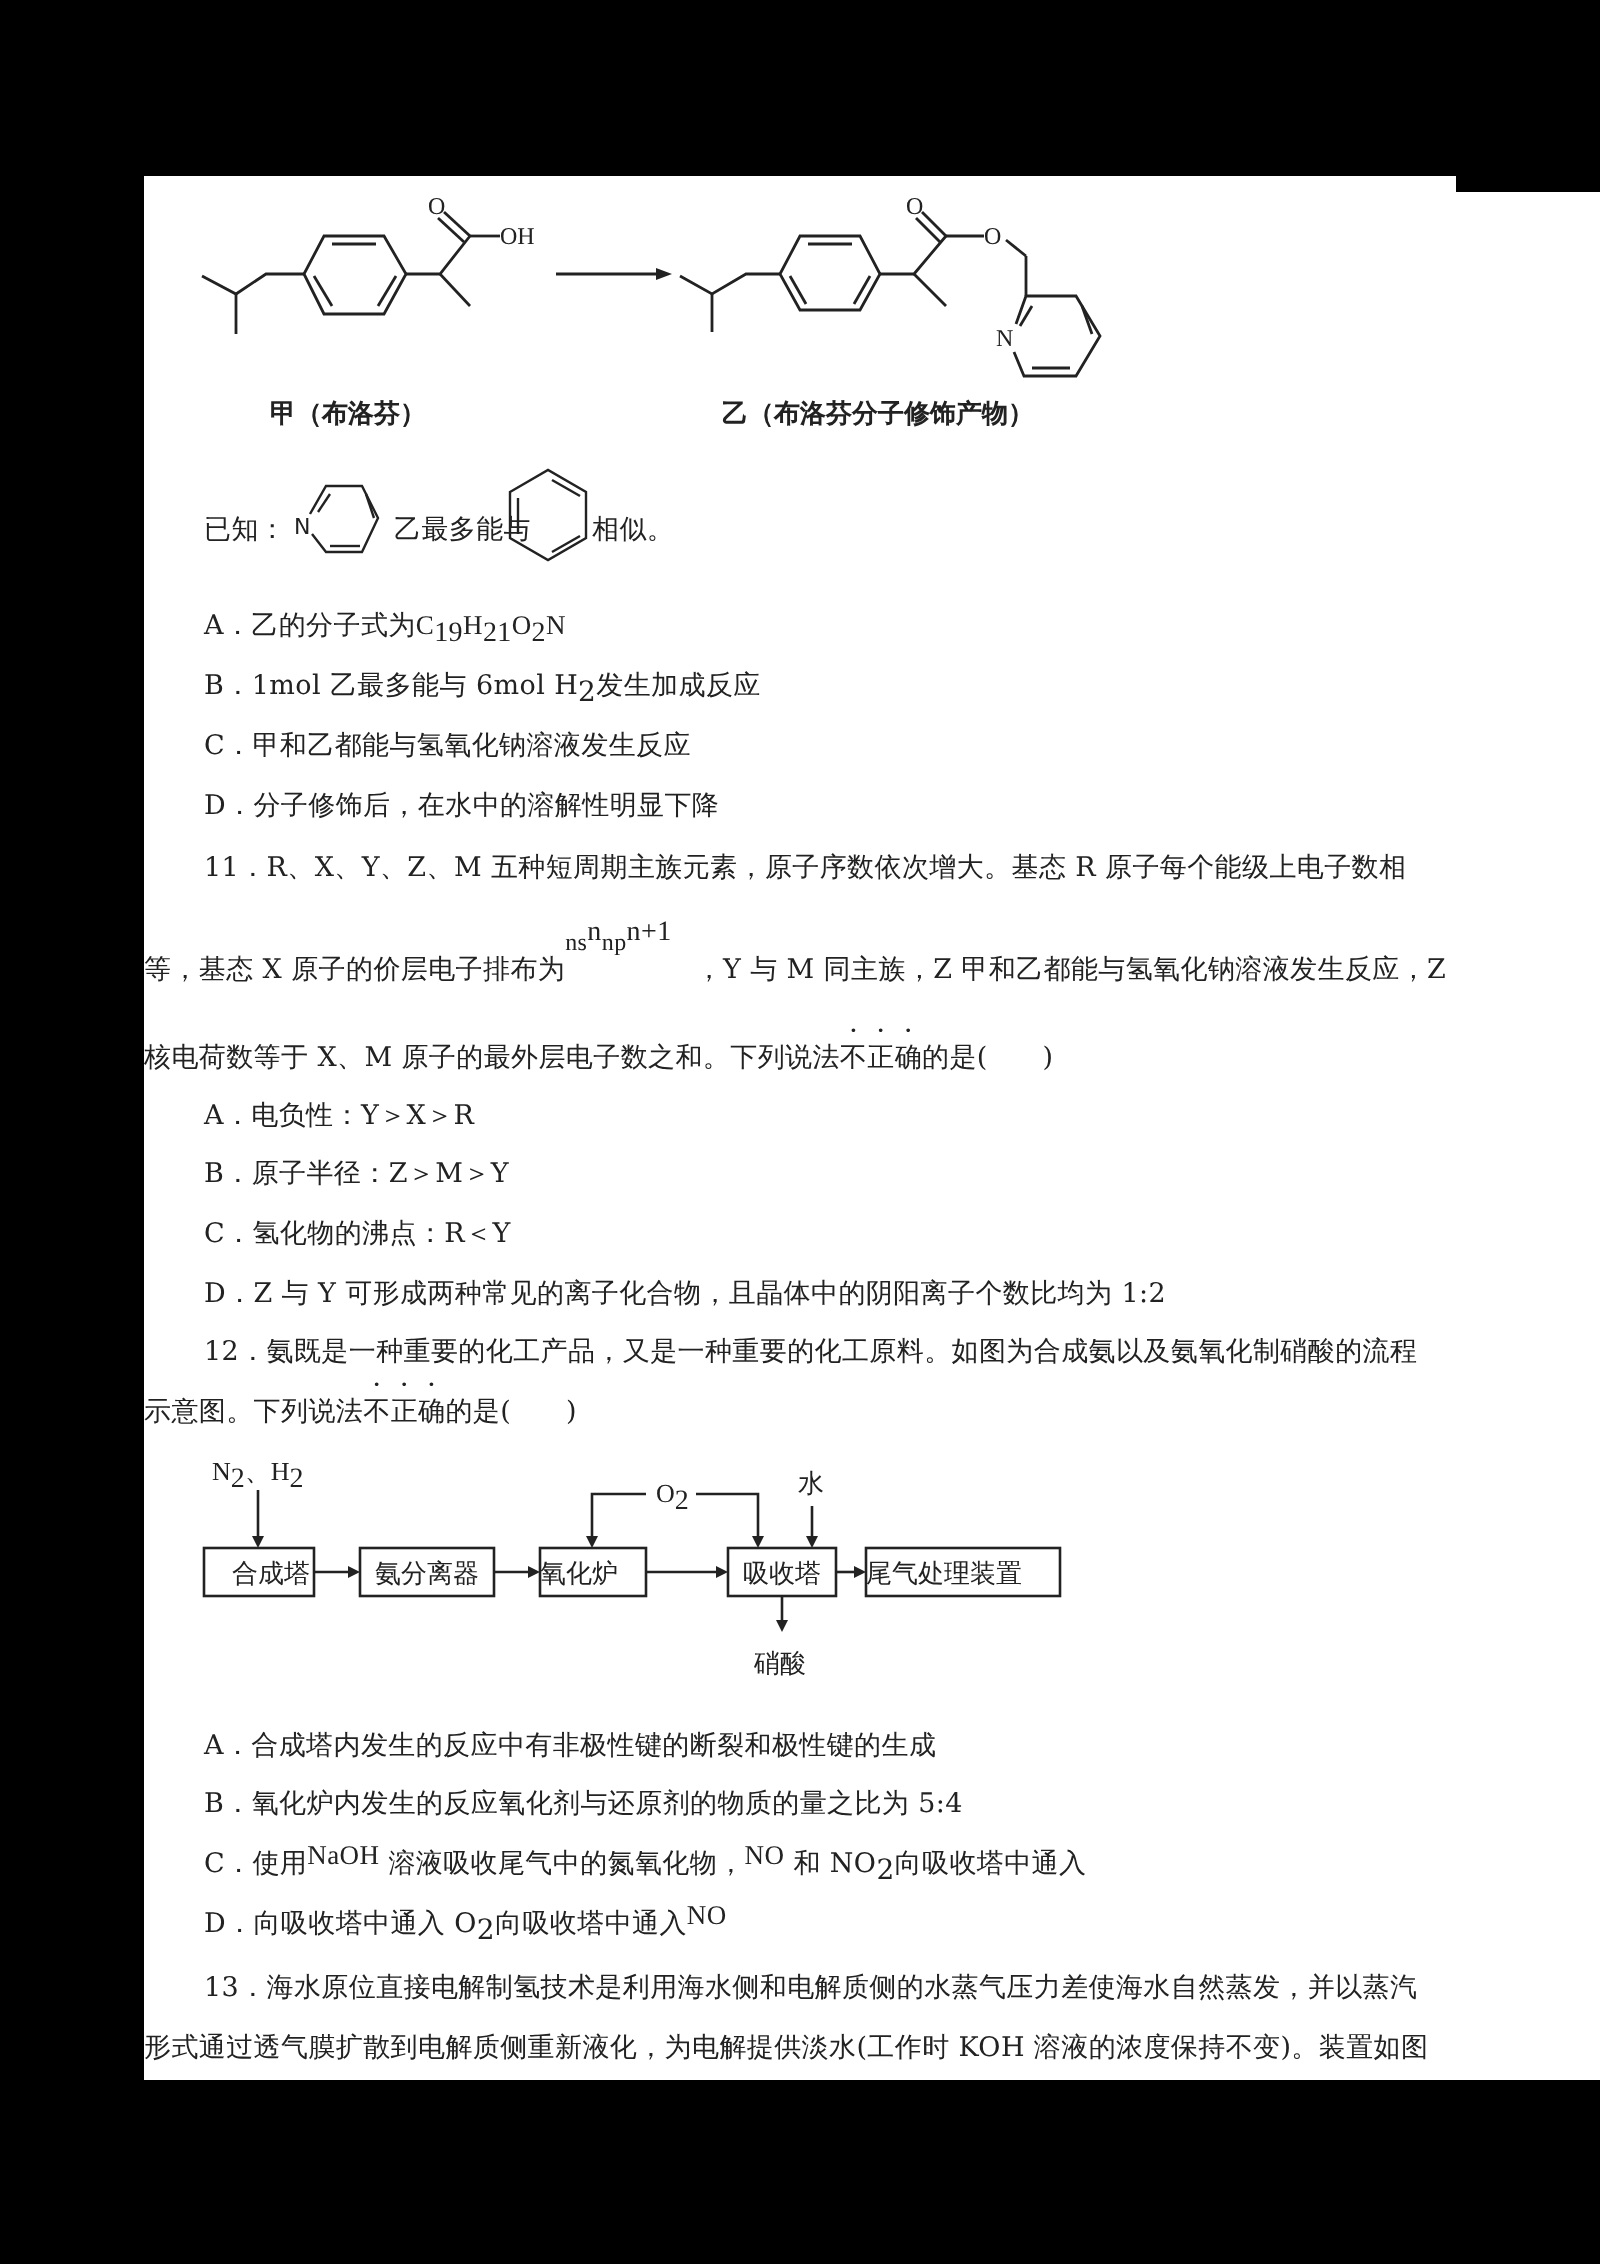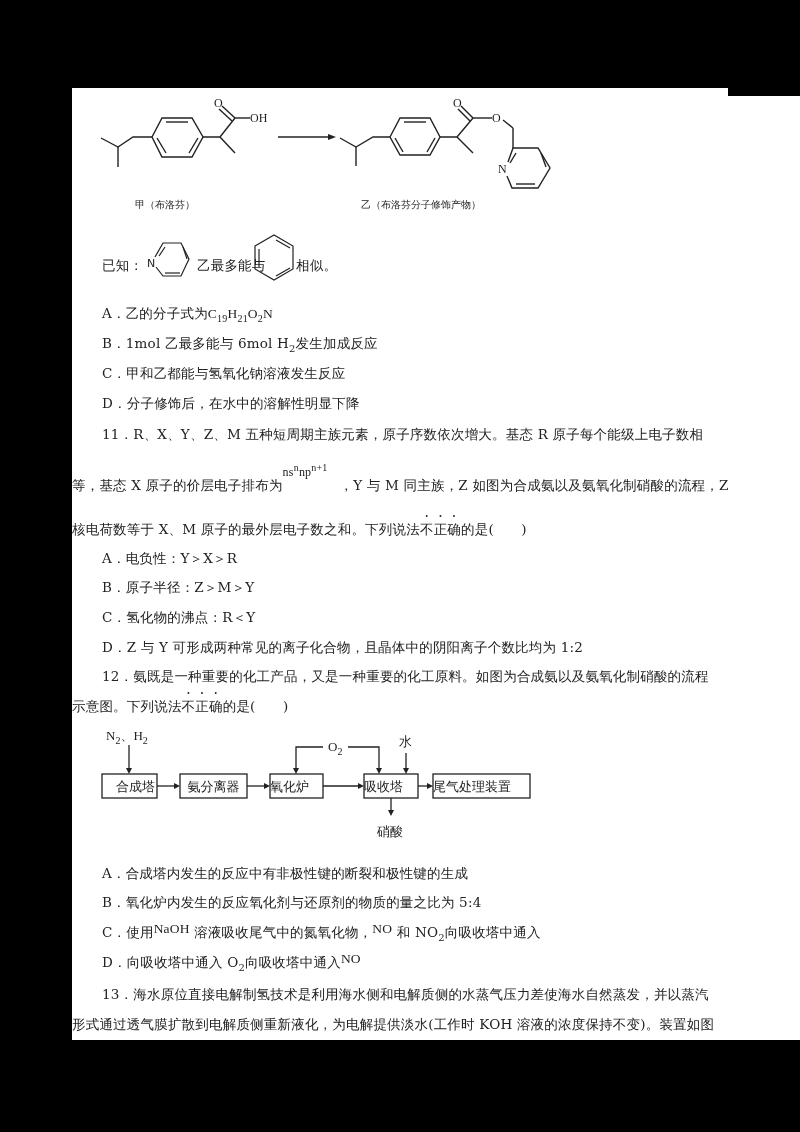--- a/index.html
+++ b/index.html
@@ -2,25 +2,25 @@
 <html><head>
 <meta charset="utf-8">
 <style>
   html, body { margin:0; padding:0; }
   body { width:800px; height:1132px; background:#000; position:relative; overflow:hidden;
          font-family:"DejaVu Serif","Liberation Serif",serif; color:#222; }
   .page { position:absolute; left:72px; top:88px; width:728px; height:952px; background:#fff; }
   .notch { position:absolute; left:728px; top:88px; width:72px; height:8px; background:#000; }
   .line { position:absolute; font-size:13.5px; white-space:nowrap; line-height:18px; letter-spacing:0.2px; }
   .latin { font-family:"Liberation Serif","DejaVu Serif",serif; }
-  sub, sup { font-size:10px; line-height:0; }
+  sub, sup { font-size:14px; line-height:0; }
   .dot { position:relative; display:inline-block; }
   .dot::before { content:"·"; position:absolute; top:-13px; left:50%; transform:translateX(-50%); font-size:14px; color:#222; }
   svg { position:absolute; overflow:visible; }
-  .caption { position:absolute; font-size:10px; font-weight:normal; white-space:nowrap; }
+  .caption { position:absolute; font-size:13px; font-weight:bold; white-space:nowrap; }
   .boxlabel { position:absolute; font-size:13px; white-space:nowrap; text-align:center; }
   .flowtext { position:absolute; font-size:13px; white-space:nowrap; }
 </style>
 </head>
 <body>
 
 <div class="page"></div>
 <div class="notch"></div>
 
 <svg width="800" height="220" style="left:0;top:0">
@@ -105,21 +105,21 @@
 </div>
 <div class="line" style="left:102px;top:364px">
   <span>C．</span><span>甲和乙都能与氢氧化钠溶液发生反应</span>
 </div>
 <div class="line" style="left:102px;top:394px">
   <span>D．</span><span>分子修饰后，在水中的溶解性明显下降</span>
 </div>
 
 <div class="line" style="left:102px;top:425px">11．R、X、Y、Z、M 五种短周期主族元素，原子序数依次增大。基态 R 原子每个能级上电子数相</div>
 <div class="line" style="left:72px;top:476px">
-  <span>等，基态 X 原子的价层电子排布为</span><span class="latin" style="position:relative;top:-14px;font-size:12px"><span>ns</span><sup>n</sup><span>np</span><sup>n+1</sup></span><span style="margin-left:12px">，Y 与 M 同主族，Z 如图为合成氨以及氨氧化制硝酸的流程，Z</span>
+  <span>等，基态 X 原子的价层电子排布为</span><span class="latin" style="position:relative;top:-14px;font-size:12px"><span>ns</span><sup>n</sup><span>np</span><sup>n+1</sup></span><span style="margin-left:12px">，Y 与 M 同主族，Z 甲和乙都能与氢氧化钠溶液发生反应，Z</span>
 </div>
 <div class="line" style="left:72px;top:520px">
   <span>核电荷数等于 X、M 原子的最外层电子数之和。下列说法</span><span class="dot">不</span><span class="dot">正</span><span class="dot">确</span><span>的是(　　)</span>
 </div>
 <div class="line" style="left:102px;top:549px"><span>A．</span><span>电负性：Y＞X＞R</span></div>
 <div class="line" style="left:102px;top:578px"><span>B．</span><span>原子半径：Z＞M＞Y</span></div>
 <div class="line" style="left:102px;top:608px"><span>C．</span><span>氢化物的沸点：R＜Y</span></div>
 <div class="line" style="left:102px;top:638px"><span>D．</span><span>Z 与 Y 可形成两种常见的离子化合物，且晶体中的阴阳离子个数比均为 1:2</span></div>
 
 <div class="line" style="left:102px;top:667px">12．氨既是一种重要的化工产品，又是一种重要的化工原料。如图为合成氨以及氨氧化制硝酸的流程</div>
@@ -161,21 +161,21 @@
     <polygon points="391,816 388,810 394,810"></polygon>
   </g>
 </svg>
 <div class="flowtext latin" style="left:106px;top:727px"><span>N</span><sub>2</sub><span>、</span><span>H</span><sub>2</sub></div>
 <div class="flowtext latin" style="left:328px;top:739px"><span>O</span><sub>2</sub></div>
 <div class="flowtext" style="left:399px;top:733px">水</div>
 <div class="flowtext" style="left:377px;top:823px">硝酸</div>
 <div class="boxlabel" style="left:102px;top:778px;width:67px">合成塔</div>
 <div class="boxlabel" style="left:180px;top:778px;width:67px">氨分离器</div>
 <div class="boxlabel" style="left:270px;top:778px;width:30px">氧化炉</div>
-<div class="boxlabel" style="left:364px;top:778px;width:37px">吸收塔</div>
+<div class="boxlabel" style="left:364px;top:778px;width:54px">吸收塔</div>
 <div class="boxlabel" style="left:433px;top:778px;width:75px">尾气处理装置</div>
 
 <div class="line" style="left:102px;top:864px"><span>A．</span><span>合成塔内发生的反应中有非极性键的断裂和极性键的生成</span></div>
 <div class="line" style="left:102px;top:893px"><span>B．</span><span>氧化炉内发生的反应氧化剂与还原剂的物质的量之比为 5:4</span></div>
 <div class="line" style="left:102px;top:923px">
   <span>C．</span><span>使用</span><span class="latin" style="position:relative;top:-4px">NaOH</span> <span>溶液吸收尾气中的氮氧化物，</span><span class="latin" style="position:relative;top:-4px">NO</span> <span>和 NO</span><sub>2</sub><span>向吸收塔中通入</span>
 </div>
 <div class="line" style="left:102px;top:953px">
   <span>D．</span><span>向吸收塔中通入 O</span><sub>2</sub><span>向吸收塔中通入</span><span class="latin" style="position:relative;top:-4px">NO</span>
 </div>

